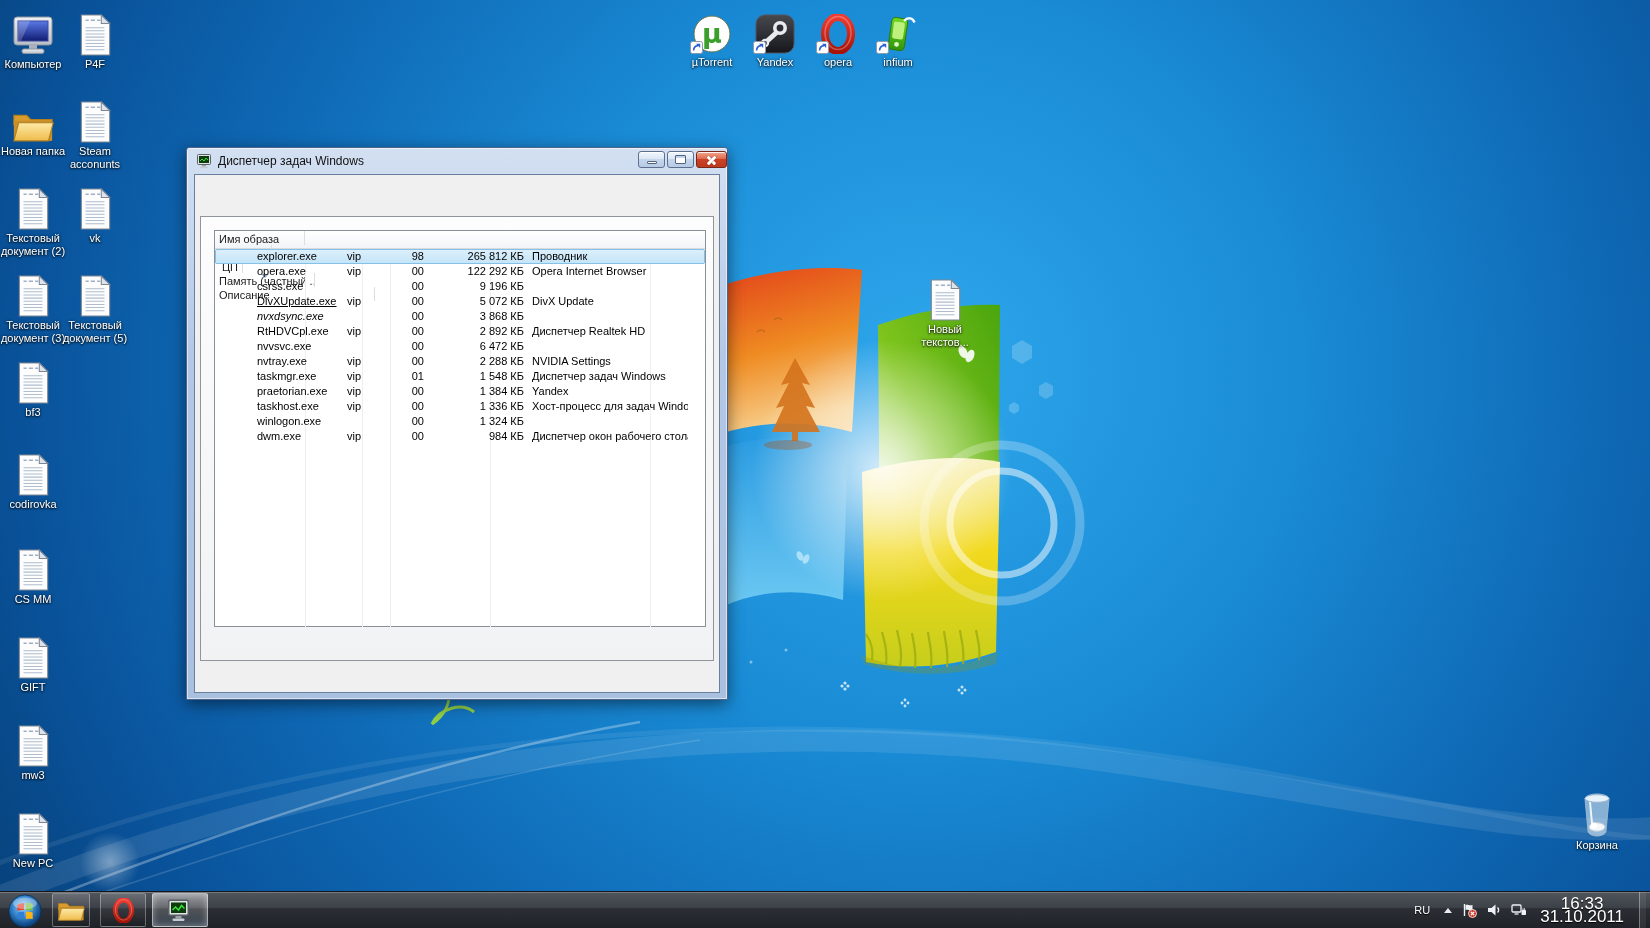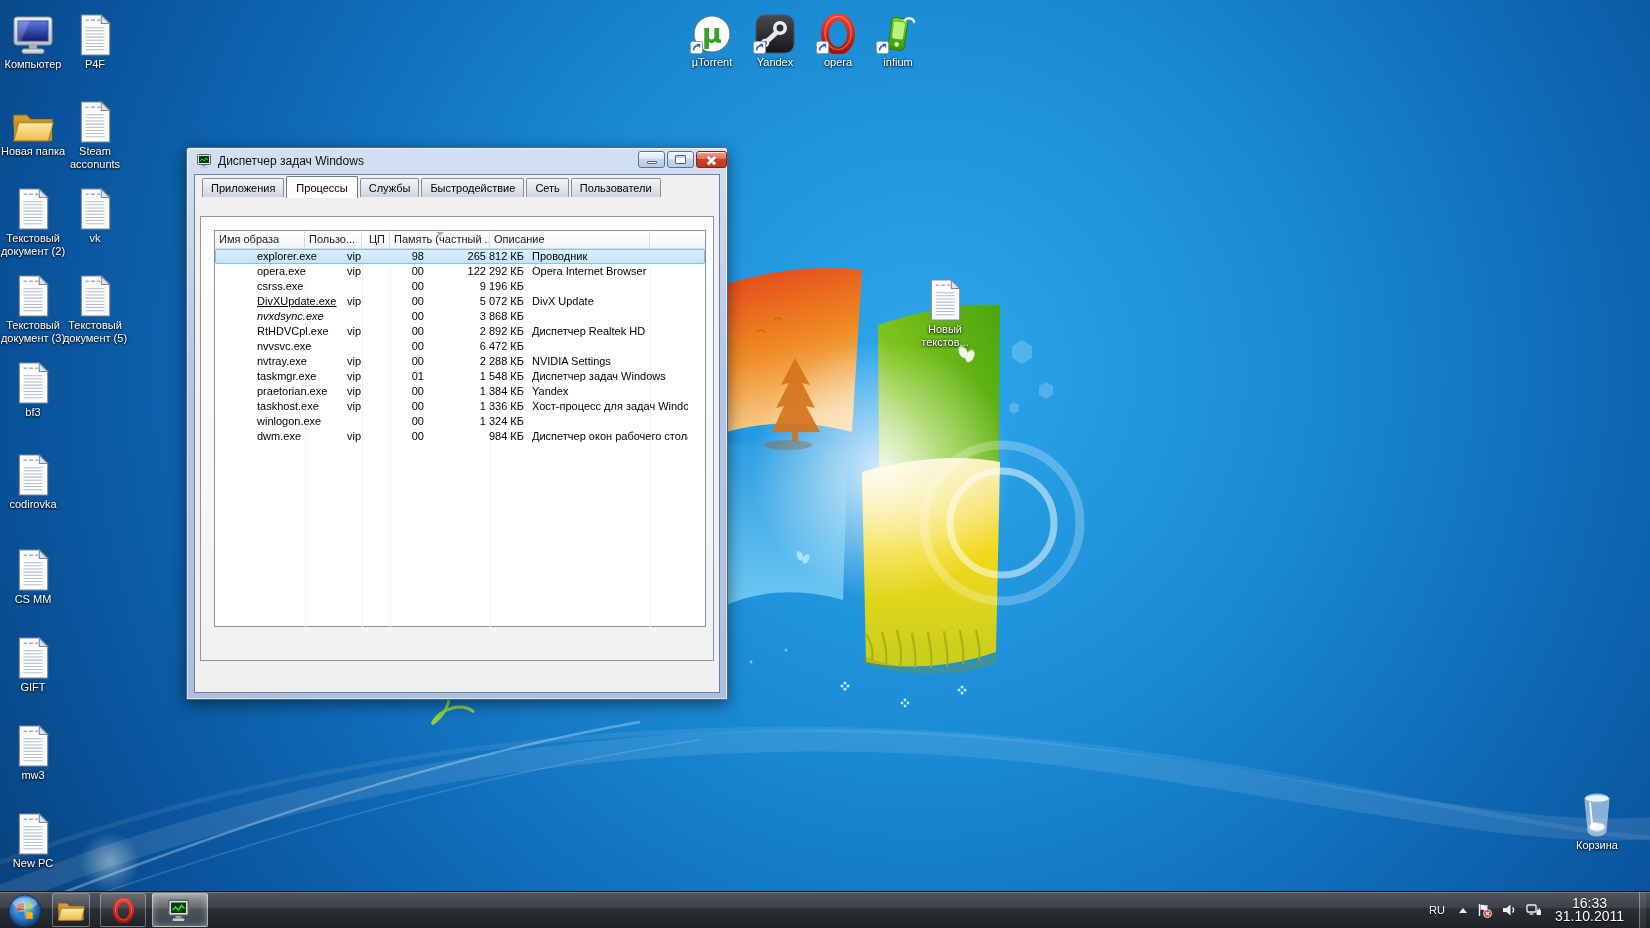--- a/index.html
+++ b/index.html
@@ -39,21 +39,21 @@
   .client{position:absolute;left:7px;right:7px;top:26px;bottom:6px;background:#f0f0f0;border:1px solid #67809f;}
   .menubar{height:20px;display:flex;align-items:center;padding-left:2px;}
   .menu-item{padding:3px 9px;font-size:11px;color:#111;cursor:default;}
   .tabstrip{height:21px;padding-left:7px;display:flex;align-items:flex-end;}
   .tab{font-size:11px;height:19px;line-height:13px;padding:3px 8px;margin-right:2px;position:relative;top:1px;
     background:linear-gradient(#f4f7f9,#dde3e9 60%,#ccd4dc);border:1px solid #898f94;border-bottom:none;border-radius:2px 2px 0 0;cursor:pointer;}
   .tab.active{background:#fcfdfd;height:22px;padding:5px 9px 3px;top:2px;z-index:3;border-color:#73797e;}
   .tabpanel{position:absolute;left:5px;right:5px;top:41px;bottom:31px;border:1px solid #8f959b;
     background:linear-gradient(#fdfdfd,#f1f2f3);}
   .listview{position:absolute;left:13px;top:13px;width:492px;height:397px;background:#fff;border:1px solid #8a9097;}
-  .lv-header{display:flex;height:18px;background:linear-gradient(#ffffff,#f1f4f7);border-bottom:1px solid #d8dadc;}
+  .lv-header{display:flex;height:18px;background:linear-gradient(#ffffff,#f1f4f7);border-bottom:1px solid #d8dadc;flex-direction:column;}
   .hcell{flex:0 0 auto;padding:2px 4px 0;font-size:11px;color:#1a1a1a;border-right:1px solid #d9dee3;position:relative;white-space:nowrap;overflow:hidden;cursor:pointer;}
   .hcell.filler{flex:1 1 auto;border-right:none;cursor:default;}
   .hcell.sorted::after{content:"";position:absolute;top:1px;left:50%;margin-left:-4px;
     border-left:4px solid transparent;border-right:4px solid transparent;border-top:4px solid #96aec6;}
   .lv-body{position:relative;height:378px;
     background-image:linear-gradient(#edf0f3,#edf0f3),linear-gradient(#edf0f3,#edf0f3),linear-gradient(#edf0f3,#edf0f3),linear-gradient(#edf0f3,#edf0f3),linear-gradient(#edf0f3,#edf0f3);
     background-repeat:no-repeat;background-size:1px 100%;
     background-position:90px 0,147px 0,175px 0,275px 0,435px 0;}
   .lv-row{display:flex;height:15px;line-height:15px;font-size:11px;color:#000;cursor:default;padding-left:38px;}
   .lv-row.selected{background:linear-gradient(#def0fb,#c3e4f8);outline:1px solid #84c0e8;outline-offset:-1px;border-radius:2px;}
@@ -77,21 +77,21 @@
   #taskbar-apps{position:absolute;left:0;top:0;height:100%;}
   .tb-btn{position:absolute;top:1px;height:34px;border:1px solid rgba(255,255,255,.32);border-radius:2px;cursor:pointer;
     background:linear-gradient(rgba(255,255,255,.16),rgba(255,255,255,.05) 50%,rgba(0,0,0,.10));
     display:flex;align-items:center;justify-content:center;}
   .tb-btn.active{background:linear-gradient(rgba(255,255,255,.42),rgba(255,255,255,.18) 50%,rgba(140,185,230,.22));
     border-color:rgba(255,255,255,.55);box-shadow:inset 0 0 7px rgba(255,255,255,.4);}
   .tray{position:absolute;right:0;top:0;height:100%;display:flex;align-items:center;gap:9px;padding-right:4px;}
   .tray-lang{color:#fff;font-size:11px;padding:4px 5px;cursor:pointer;text-shadow:0 1px 1px #000;}
   .tray-arrow{width:0;height:0;border-left:4px solid transparent;border-right:4px solid transparent;border-bottom:5px solid #e9edf2;cursor:pointer;}
   .tray-ico{display:flex;align-items:center;cursor:pointer;}
-  .tray-clock{color:#fff;font-size:14px;line-height:13px;text-align:center;cursor:default;text-shadow:0 1px 1px #000;padding:0 4px;}
+  .tray-clock{color:#fff;font-size:17px;line-height:13px;text-align:center;cursor:default;text-shadow:0 1px 1px #000;padding:0 4px;}
   .show-desktop{width:7px;height:100%;margin-left:2px;border-left:1px solid rgba(255,255,255,.35);background:rgba(255,255,255,.07);cursor:pointer;}
   .hiddendefs{position:absolute;width:0;height:0;overflow:hidden;}
 </style>
 </head>
 <body>
 
 <svg class="hiddendefs" aria-hidden="true">
   <defs>
     <linearGradient id="gradFolder" x1="0" y1="0" x2="0" y2="1">
         <stop offset="0" stop-color="#fdeaa6"></stop>
@@ -522,28 +522,20 @@
         </div>
       <div class="cap cap-max">
           <i></i>
         </div>
       <div class="cap cap-close">
           <span class="x1"></span>
           <span class="x2"></span>
         </div>
     </div>
     <div class="client">
-      <div class="tabstrip" id="tabstrip">
-          <div class="tab">Приложения</div>
-          <div class="tab active">Процессы</div>
-          <div class="tab">Службы</div>
-          <div class="tab">Быстродействие</div>
-          <div class="tab">Сеть</div>
-          <div class="tab">Пользователи</div>
-        </div>
       <div class="tabpanel">
         <div class="listview">
           <div class="lv-header" id="lv-header">
               <div class="hcell" style="width: 90px;">Имя образа</div>
               <div class="hcell" style="width: 57px;">Пользо...</div>
               <div class="hcell" style="width: 28px; text-align: right;">ЦП</div>
               <div class="hcell sorted" style="width: 100px; text-align: right;">Память (частный ...</div>
               <div class="hcell" style="width: 160px;">Описание</div>
               <div class="hcell filler"></div>
             </div>

